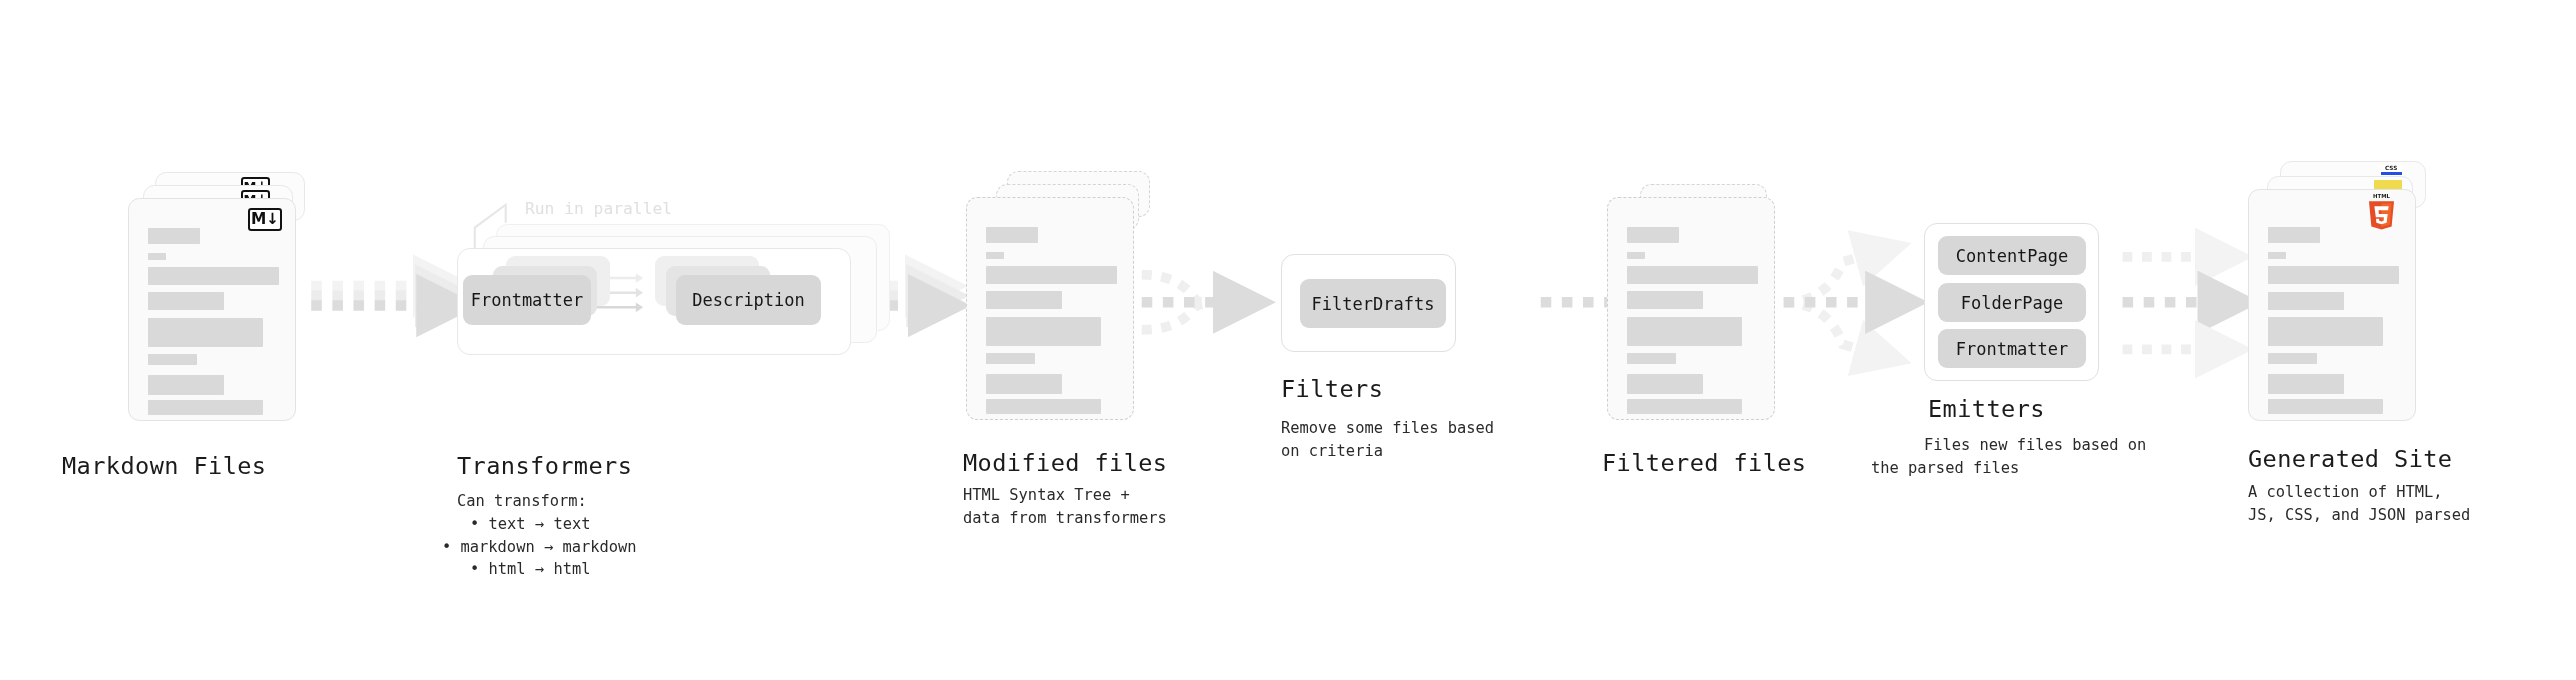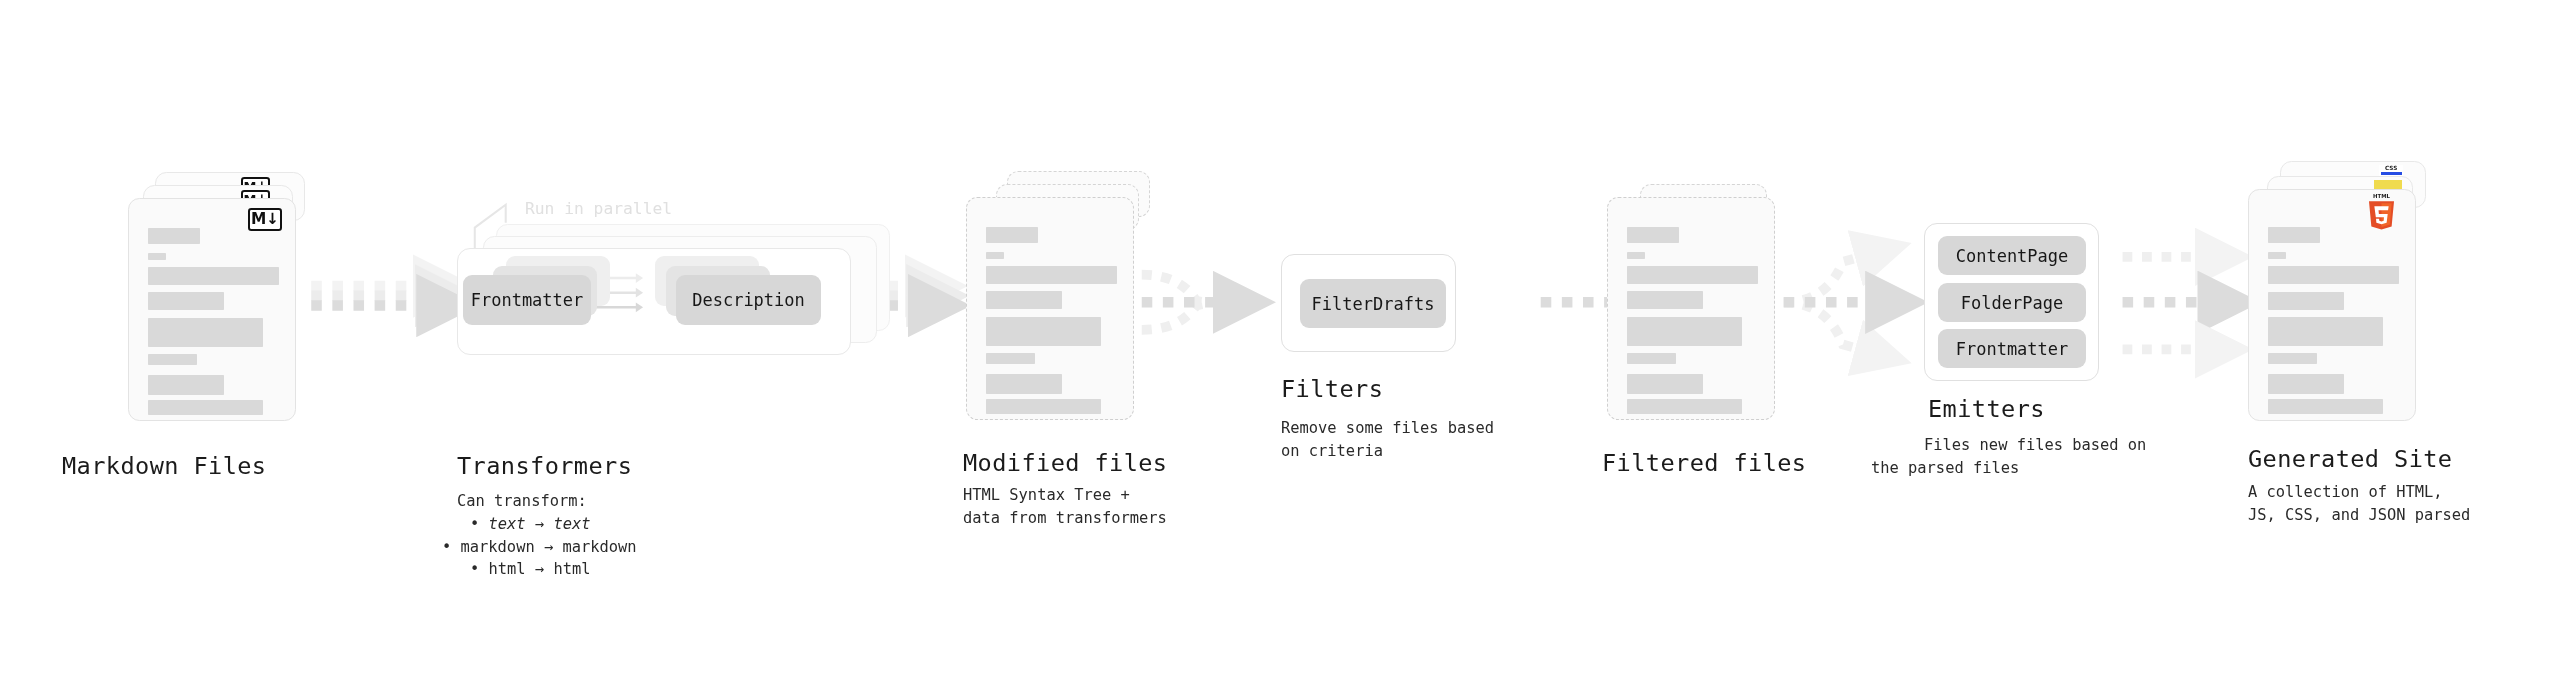--- a/index.html
+++ b/index.html
@@ -189,21 +189,21 @@
     <div class="chip l2" style="left:493px;top:266px;width:104px;height:50px;color:transparent;"></div>
     <div class="chip" style="left:463px;top:275px;width:128px;height:50px;">Frontmatter</div>
 
     <div class="chip l3" style="left:655px;top:256px;width:104px;height:50px;color:transparent;"></div>
     <div class="chip l2" style="left:666px;top:266px;width:104px;height:50px;color:transparent;"></div>
     <div class="chip" style="left:676px;top:275px;width:145px;height:50px;">Description</div>
 
     <div class="title" style="left:457px;top:452px;">Transformers</div>
 
     <div class="sub" style="left:457px;top:490px;text-align:center;">Can transform:</div>
-    <div class="sub" style="left:470px;top:513px;font-style:italic;">• text → text</div>
+    <div class="sub" style="left:470px;top:513px;">• text → text</div>
     <div class="sub" style="left:442px;top:536px;">• markdown → markdown</div>
     <div class="sub" style="left:470px;top:558px;">• html → html</div>
   </div>
 
   <div>
     <div class="ghost dashed" style="left:1007px;top:171px;width:143px;height:46px;"></div>
     <div class="ghost dashed" style="left:996px;top:184px;width:143px;height:46px;"></div>
 
     <div class="doc dashed" style="left:966px;top:197px;width:168px;height:223px;">
       <div class="bar" style="left:18.7px;top:29px;width:52px;height:16.3px;"></div>

